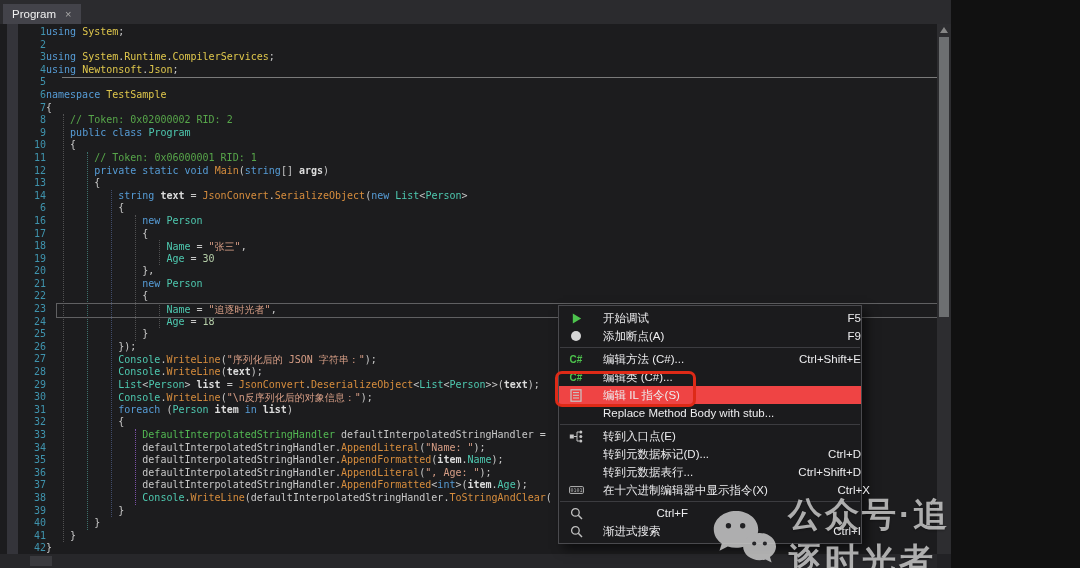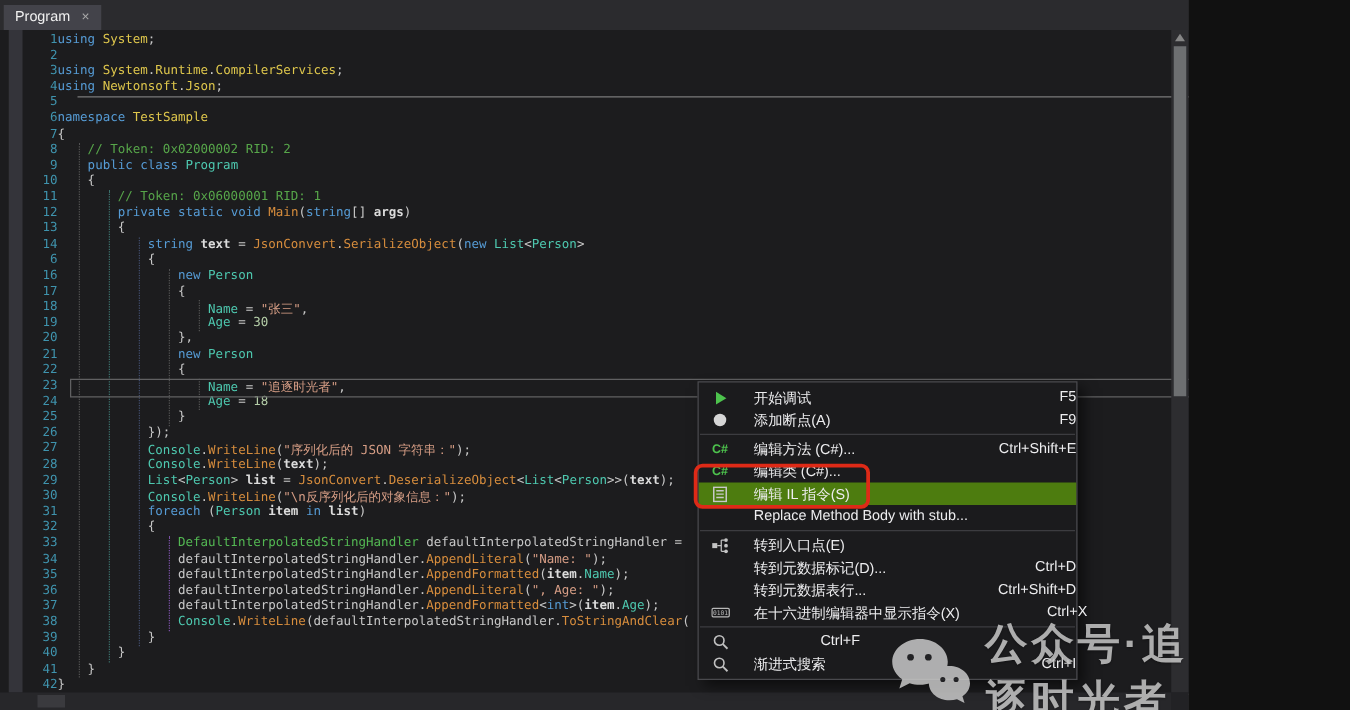--- a/index.html
+++ b/index.html
@@ -36,21 +36,21 @@
   #hscroll{position:absolute;left:0;bottom:0;width:1066px;height:14px;background:#27272a;}
   #hbox{position:absolute;left:30px;top:2px;width:22px;height:10px;background:#3a3a3e;}
   #harrow{position:absolute;right:6px;top:3px;width:0;height:0;border-top:4px solid transparent;
           border-bottom:4px solid transparent;border-left:6px solid #8a8a8a;}
   #corner{position:absolute;right:0;bottom:0;width:14px;height:14px;background:#222225;}
   
   #menu{position:absolute;left:558px;top:305px;width:304px;background:#1b1b1d;
         border:1px solid #4a4a4e;box-shadow:5px 5px 10px rgba(0,0,0,.55);
         padding:3px 0;z-index:40;box-sizing:border-box;}
   .mi{height:18px;display:flex;align-items:center;color:#ededef;font-size:11.5px;cursor:default;gap:12px;}
-  .mi.hl{background:#4d7c0f;}
+  .mi.hl{background:#ef4444;}
   .mi .ic{width:20px;margin-left:7px;flex:none;display:flex;align-items:center;justify-content:center;}
   .mi .lb{flex:1;padding-left:5px;white-space:nowrap;}
   .mi .sc{width:88px;flex:none;text-align:right;padding-left:2px;}
   .msep{height:1px;background:#3c3c40;margin:2px 1px;}
   .cs-glyph{color:#4dc34d;font-weight:bold;font-size:10px;font-family:"Liberation Sans",sans-serif;}
   
   #redbox{position:absolute;left:555px;top:371px;width:141px;height:36px;border:3px solid #de2a17;
           border-radius:7px;z-index:50;box-sizing:border-box;}
   
   #watermark{position:absolute;left:712px;top:492px;display:flex;align-items:center;gap:12px;

